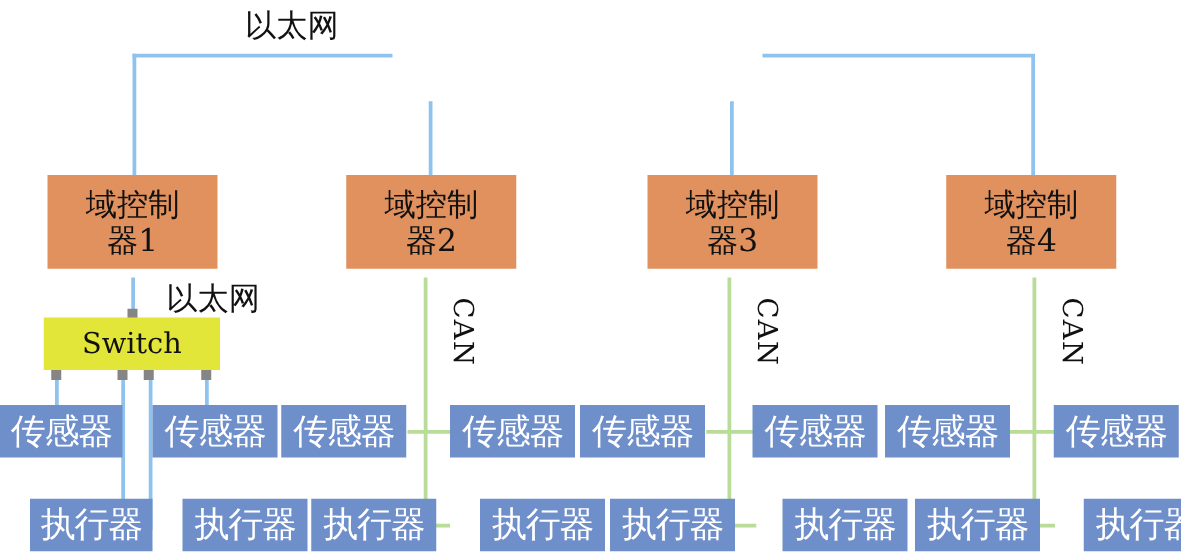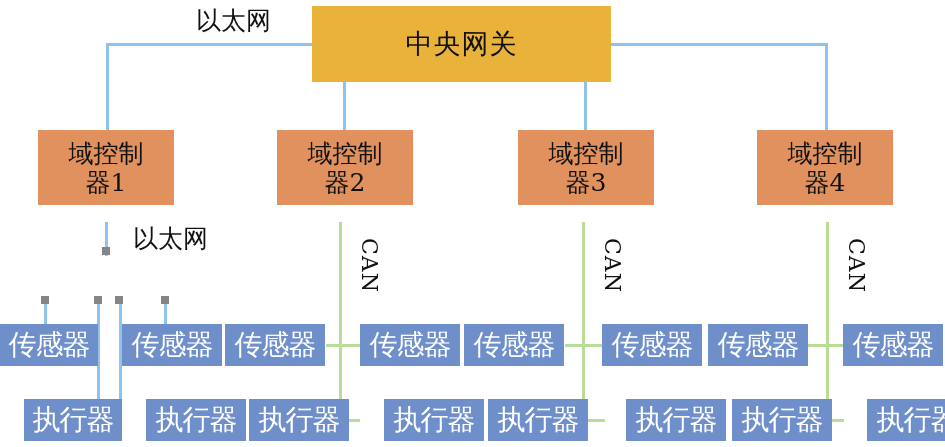--- a/index.html
+++ b/index.html
@@ -19,21 +19,21 @@
     .gateway {
       position: absolute;
       left: 312px; top: 6px; width: 299px; height: 76px;
       background: #e9b23a;
       display: flex; align-items: center; justify-content: center;
       font-size: 27px; color: #111;
       letter-spacing: 1px;
     }
     .dc {
       position: absolute;
-      top: 130px; width: 136px; height: 75px;
+      top: 140px; width: 136px; height: 75px;
       background: #e1915e;
       display: flex; flex-direction: column; align-items: center; justify-content: center;
       font-size: 25px; line-height: 29px; color: #111;
       text-align: center;
     }
     .switch {
       position: absolute;
       left: 35px; top: 254px; width: 141px; height: 42px;
       background: #e2e639;
       display: flex; align-items: center; justify-content: center;
@@ -93,23 +93,20 @@
   <div class="line can h" style="left:326px; top:419px; width:34px;"></div>
 
   <div class="line can v" style="left:582px; top:222px; height:200px;"></div>
   <div class="line can h" style="left:565px; top:344px; width:40px;"></div>
   <div class="line can h" style="left:565px; top:419px; width:40px;"></div>
 
   <div class="line can v" style="left:826px; top:222px; height:200px;"></div>
   <div class="line can h" style="left:808px; top:344px; width:36px;"></div>
   <div class="line can h" style="left:808px; top:419px; width:36px;"></div>
 
-  <div class="gateway">
-    <span>中央网关</span>
-  </div>
 
   <div class="label" style="left:196px; top:4px;">以太网</div>
   <div class="label" style="left:133px; top:222px;">以太网</div>
 
   <div class="dc" style="left:38px;">
     <span>域控制</span>
     <span>器1</span>
   </div>
   <div class="dc" style="left:277px;">
     <span>域控制</span>
@@ -118,20 +115,23 @@
   <div class="dc" style="left:518px;">
     <span>域控制</span>
     <span>器3</span>
   </div>
   <div class="dc" style="left:757px;">
     <span>域控制</span>
     <span>器4</span>
   </div>
 
   <div class="port" style="left:102px; top:247px;"></div>
+  <div class="switch">
+    <span>Switch</span>
+  </div>
   <div class="port" style="left:41px; top:296px;"></div>
   <div class="port" style="left:94px; top:296px;"></div>
   <div class="port" style="left:115px; top:296px;"></div>
   <div class="port" style="left:161px; top:296px;"></div>
 
   <div class="can-label" style="left:382px; top:238px;">CAN</div>
   <div class="can-label" style="left:625px; top:238px;">CAN</div>
   <div class="can-label" style="left:869px; top:238px;">CAN</div>
 
   <div class="dev row-sensor" style="left:0px; width:98px;">传感器</div>

